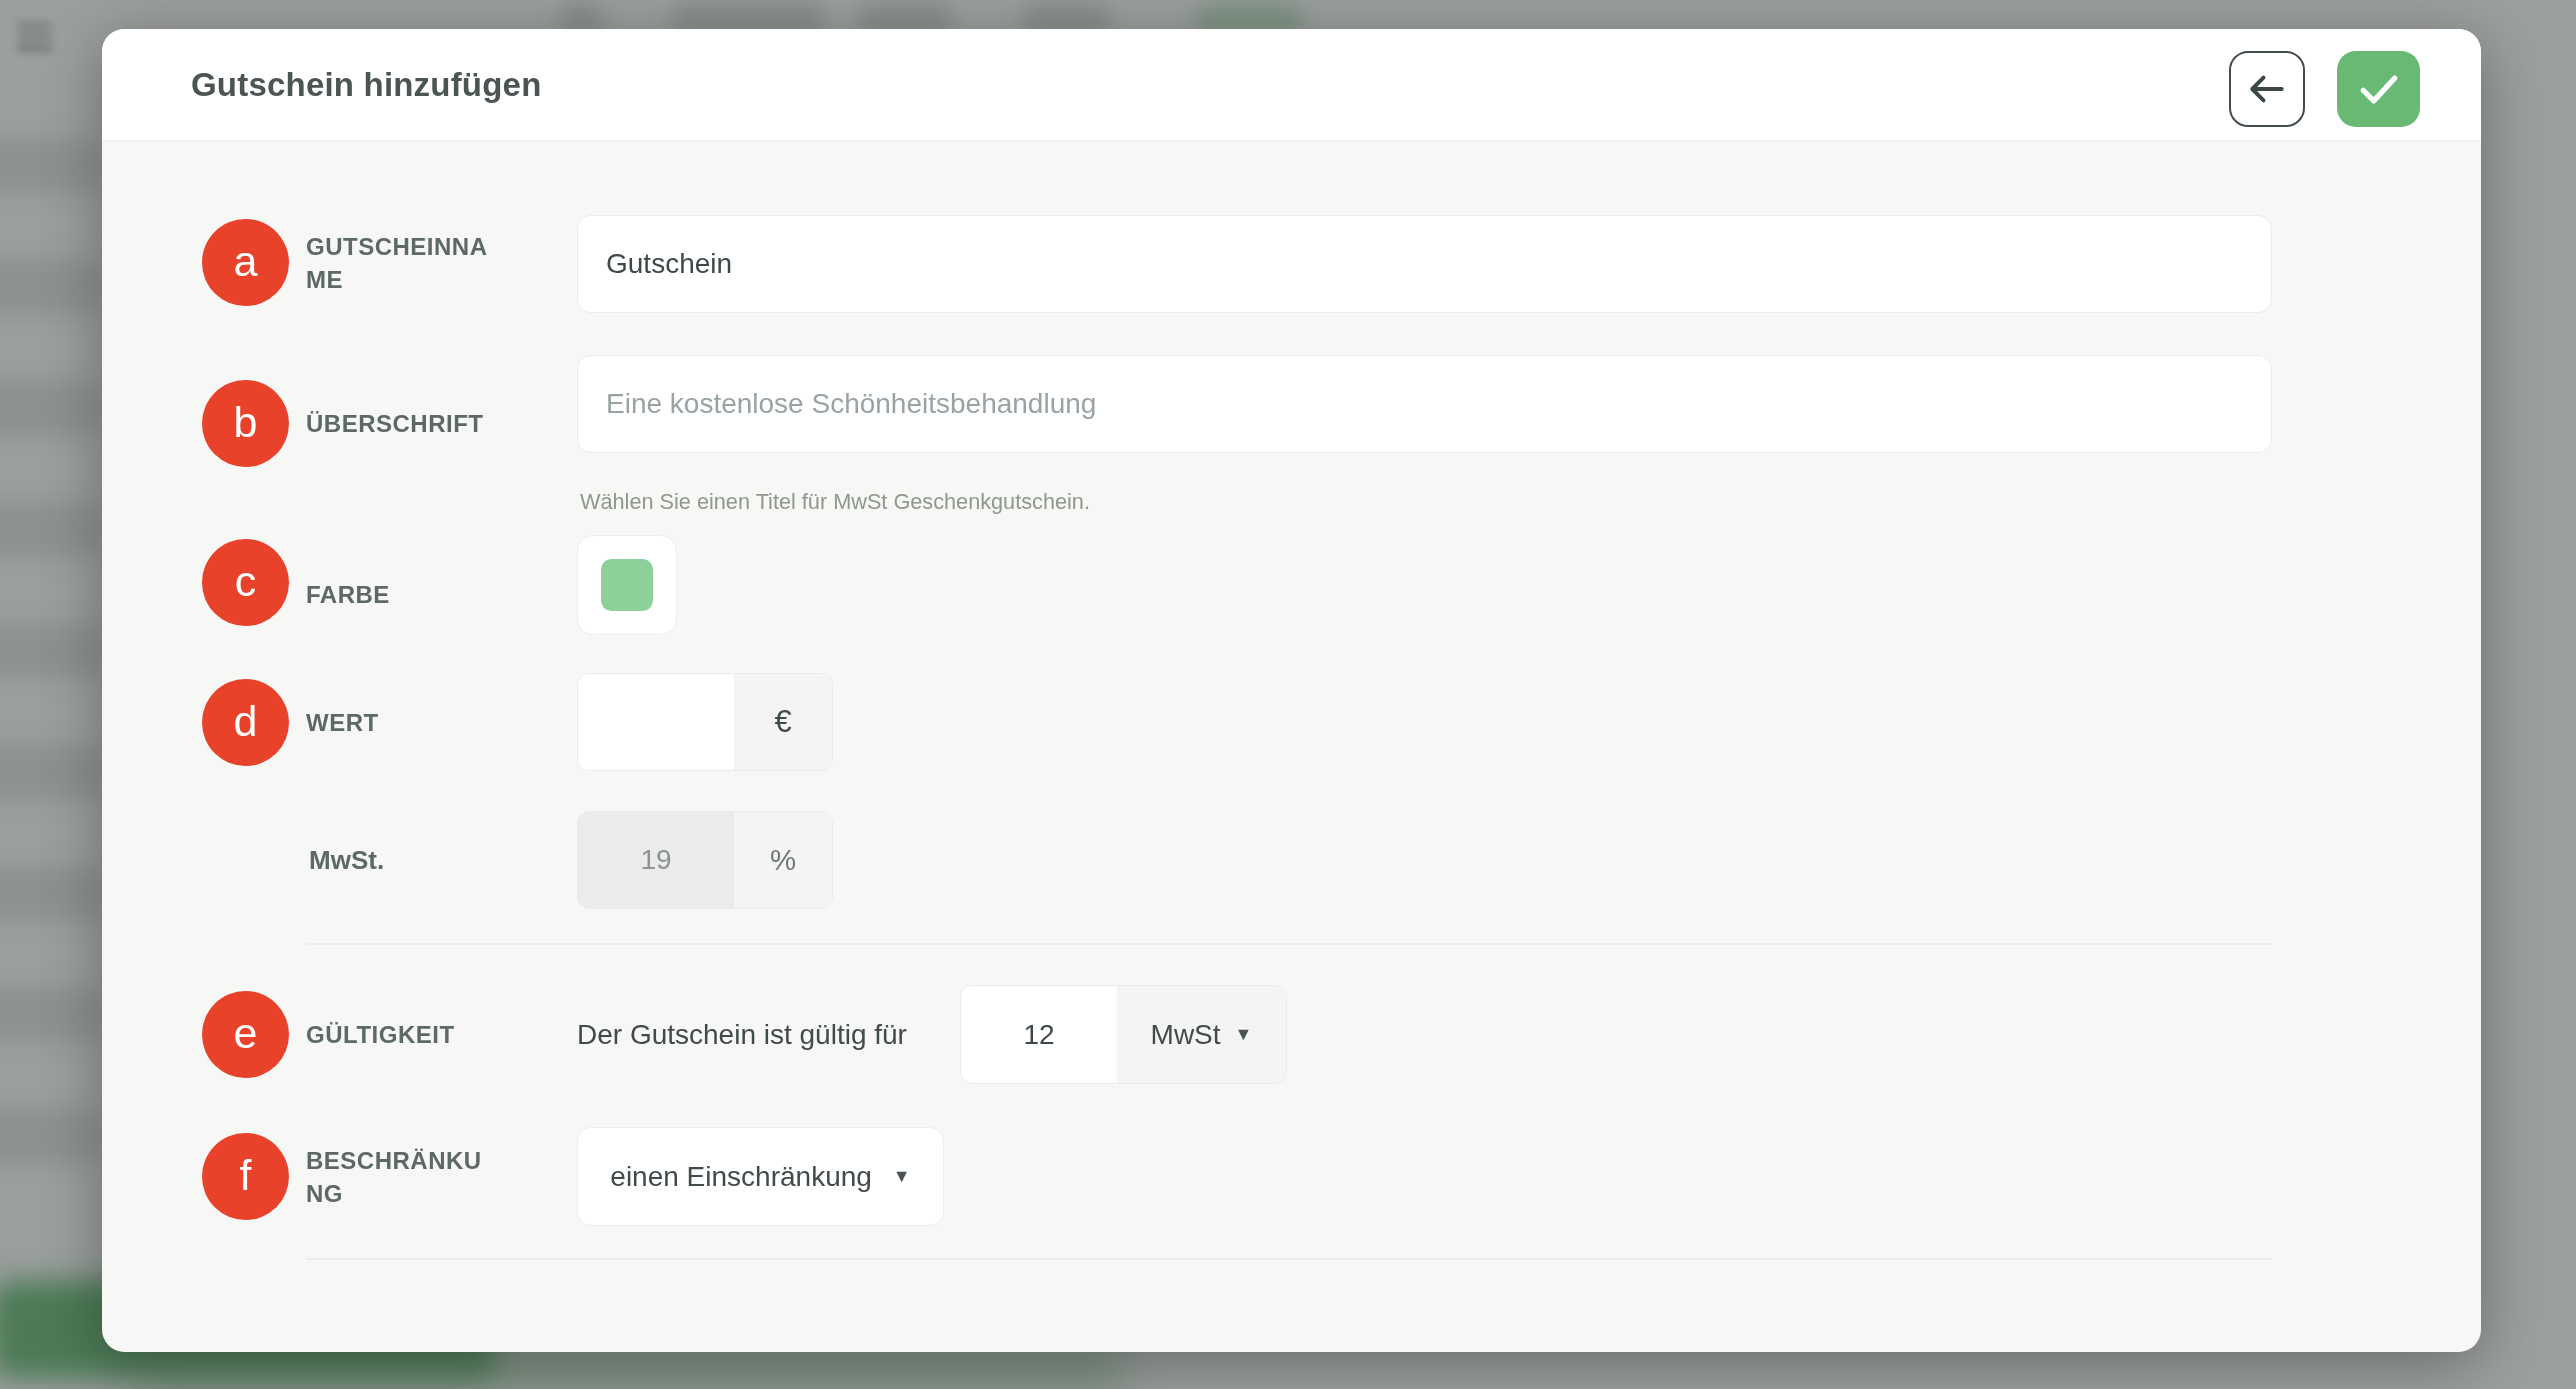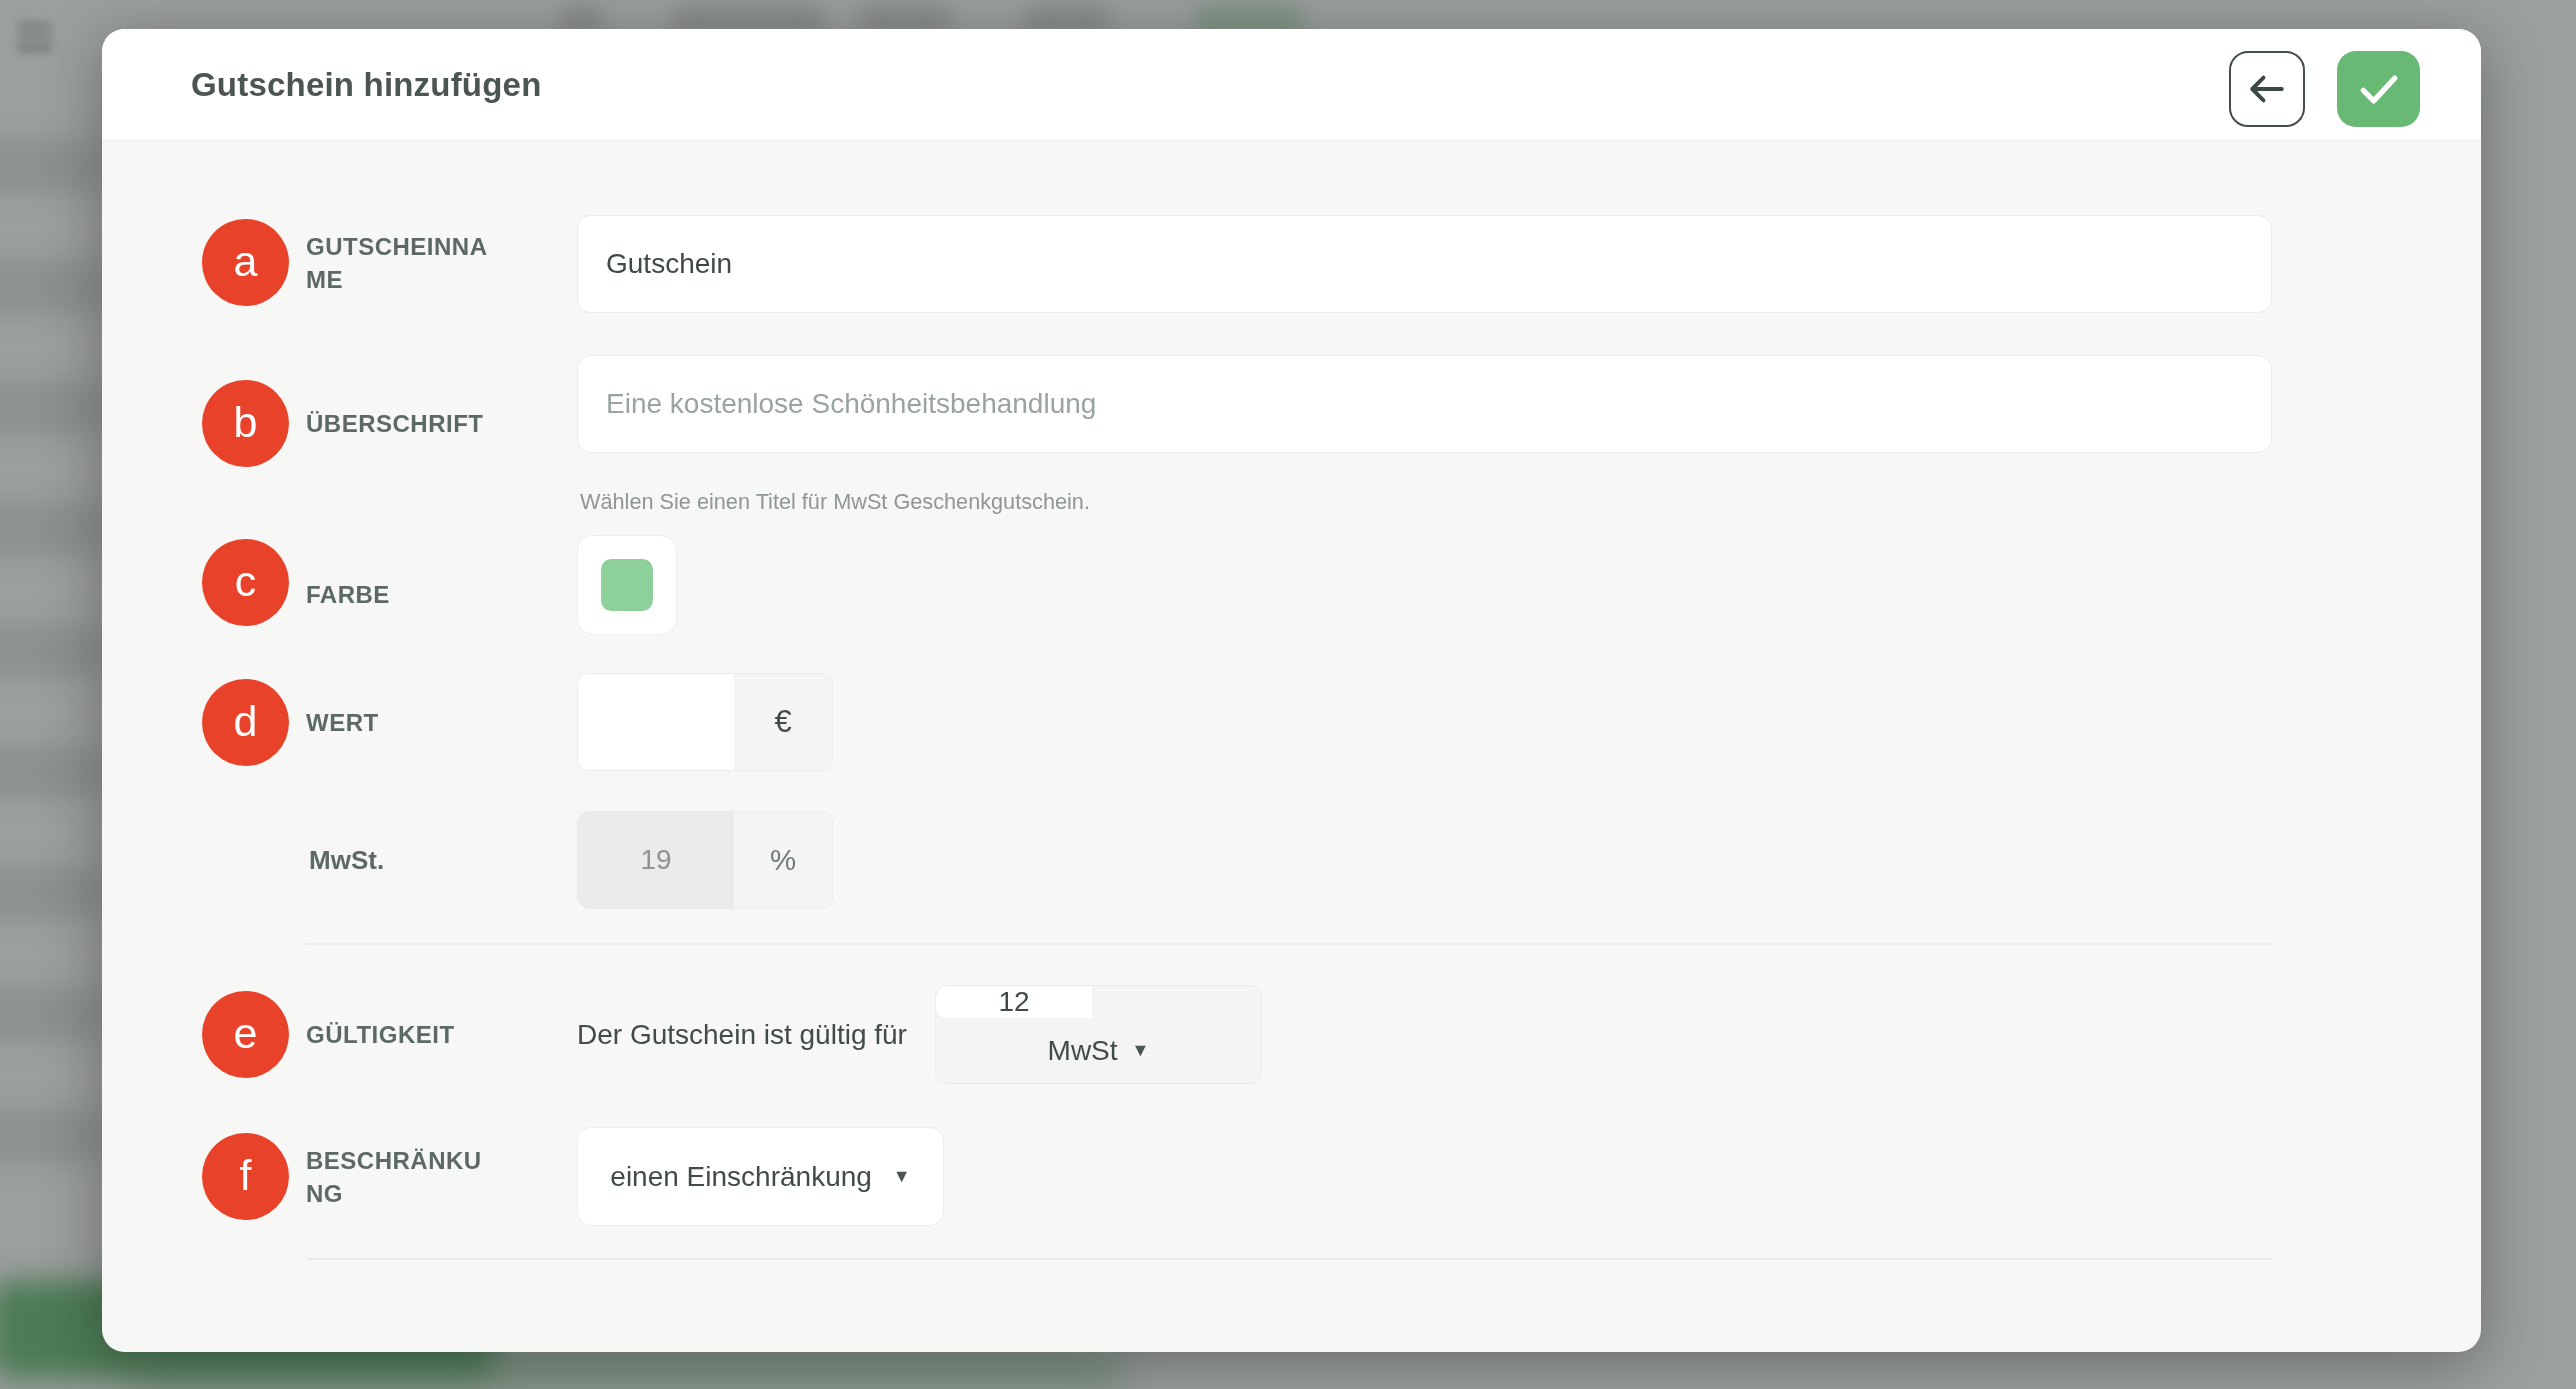--- a/index.html
+++ b/index.html
@@ -64,22 +64,22 @@
     font-size:31px; color:#414c46; background:#f4f4f2; }
   .igroup .cell-suffix.pct { color:#6f7a74; font-size:29.4px; }
 
   .mwst-label { position:absolute; left:207px; top:782px; height:98px; display:flex; align-items:center;
     font-size:26px; font-weight:700; color:#5d6a64; }
 
   .divider { position:absolute; left:204px; width:1966px; height:1.7px; background:#ececeb; }
 
   .inline-text { position:absolute; left:475px; height:99px; display:flex; align-items:center;
     font-size:28px; color:#414c46; }
-  .validity-group { position:absolute; left:833px; top:956px; width:327px; height:99px;
-    border:1.7px solid #ebebea; border-radius:12px; display:flex; overflow:hidden; background:#f4f4f2;flex-direction:column; }
+  .validity-group { position:absolute; left:858px; top:956px; width:327px; height:99px;
+    border:1.7px solid #ebebea; border-radius:12px; display:flex; overflow:hidden; background:#f4f4f2; }
   .validity-group .cell-input { width:156px; border:none; outline:none; text-align:center;
     font-size:28px; color:#3f4a45; background:#ffffff; border-radius:10.4px 0 0 10.4px;
     font-family:"Liberation Sans", sans-serif; }
   .unit-select { flex:1; display:flex; align-items:center; justify-content:center; gap:14px;
     font-size:28px; color:#414c46; cursor:pointer; background:#f4f4f2; }
   .tri { font-size:18px; color:#49544e; }
 
   .restrict-select { position:absolute; left:475px; top:1098px; width:367px; height:99px;
     background:#ffffff; border:1.7px solid #ededec; border-radius:14px; display:flex;
     align-items:center; justify-content:center; gap:21px; font-size:28px; color:#414c46; cursor:pointer; }

